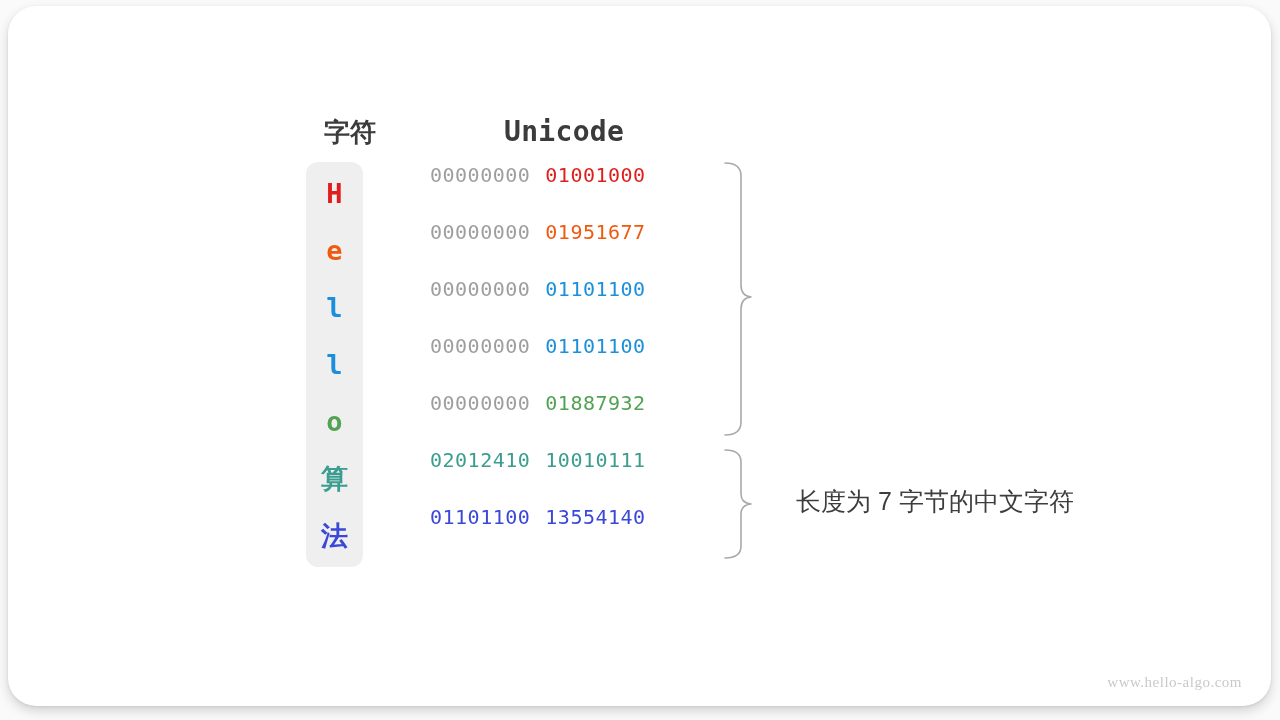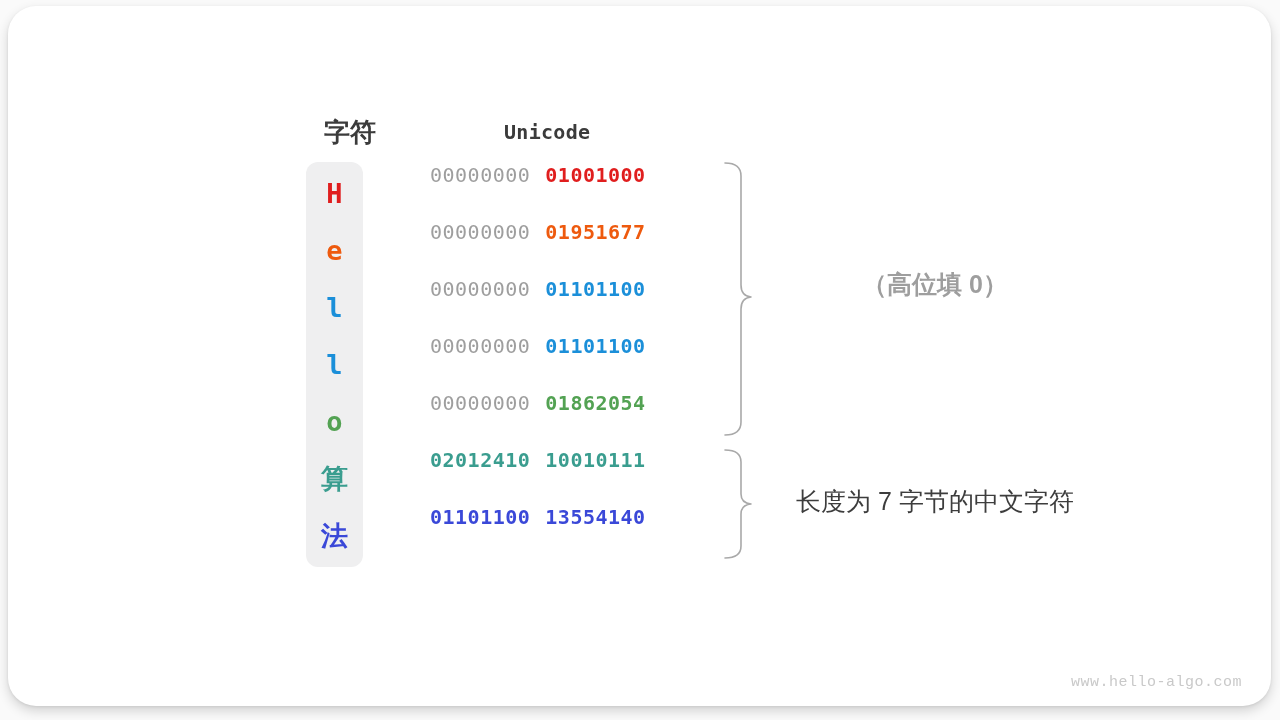--- a/index.html
+++ b/index.html
@@ -21,21 +21,21 @@
     font-weight: 700;
     line-height: 30px;
     white-space: nowrap;
   }
   .hdr-char {
     left: 324px; top: 117px;
     font-size: 26px;
   }
   .hdr-unicode {
     left: 504px; top: 117px;
-    font-size: 20px;
+    font-size: 28px;
     font-family: "DejaVu Sans Mono", "Liberation Mono", monospace;
     letter-spacing: 0.3px;
     text-align: center;
   }
   .char-col {
     position: absolute;
     left: 306px; top: 162px;
     width: 57px;
     border-radius: 12px;
     padding: 3px 0;
@@ -56,21 +56,21 @@
   .bin-row {
     height: 57px;
     display: flex;
     align-items: flex-start;
     font-family: "DejaVu Sans Mono", "Liberation Mono", monospace;
     font-size: 20px;
     letter-spacing: 0.5px;
     white-space: nowrap;
   }
   .bin-row .byte2 { margin-left: 15px; }
-  .strong { font-weight: 700; }
+  .strong { font-weight: 400; }
   .brace {
     position: absolute;
     overflow: visible;
   }
   .brace path {
     fill: none;
     stroke-width: 1.6;
     stroke-linecap: round;
     stroke-linejoin: round;
   }
@@ -84,21 +84,21 @@
     font-size: 25px;
     line-height: 37px;
     white-space: nowrap;
   }
   .annotation-english { top: 266px; }
   .annotation-chinese { top: 483px; }
   .annotation .muted-line { font-weight: 700; }
   .watermark {
     position: absolute;
     right: 38px; top: 674px;
-    font-family: Liberation Mono, monospace;
+    font-family: Liberation Serif, serif;
     font-size: 15px;
     letter-spacing: 0.5px;
   }
 </style>
 </head>
 <body>
 
 <div class="card"></div>
 
 <div class="hdr hdr-char" style="color: rgb(59, 59, 59);">字符</div>
@@ -126,40 +126,39 @@
   <div class="bin-row">
     <span class="byte1" style="color: rgb(158, 158, 158);">00000000</span>
     <span class="byte2 strong" style="color: rgb(27, 143, 217);">01101100</span>
   </div>
   <div class="bin-row">
     <span class="byte1" style="color: rgb(158, 158, 158);">00000000</span>
     <span class="byte2 strong" style="color: rgb(27, 143, 217);">01101100</span>
   </div>
   <div class="bin-row">
     <span class="byte1" style="color: rgb(158, 158, 158);">00000000</span>
-    <span class="byte2 strong" style="color: rgb(83, 162, 83);">01862054</span>
+    <span class="byte2 strong" style="color: rgb(83, 162, 83);">01887932</span>
   </div>
   <div class="bin-row">
     <span class="byte1 strong" style="color: rgb(58, 157, 143);">02012410</span>
     <span class="byte2 strong" style="color: rgb(58, 157, 143);">10010111</span>
   </div>
   <div class="bin-row">
     <span class="byte1 strong" style="color: rgb(58, 72, 216);">01101100</span>
     <span class="byte2 strong" style="color: rgb(58, 72, 216);">13554140</span>
   </div>
 </div>
 
 <svg class="brace brace-1" width="36" height="278" viewBox="0 0 36 278">
   <path d="M5 3 Q21 3 21 16 L21 125 Q21 136 31 137 Q21 138 21 149 L21 262 Q21 275 5 275" style="stroke: rgb(169, 169, 169);"></path>
 </svg>
 <svg class="brace brace-2" width="36" height="114" viewBox="0 0 36 114">
   <path d="M5 3 Q21 3 21 15 L21 47 Q21 56 31 57 Q21 58 21 67 L21 99 Q21 111 5 111" style="stroke: rgb(169, 169, 169);"></path>
 </svg>
 
 <div class="annotation annotation-english">
-  <div class="muted-line" style="color: rgb(158, 158, 158);">（高位填 0）</div>
 </div>
 
 <div class="annotation annotation-chinese">
   <div style="color: rgb(61, 61, 61);">长度为 7 字节的中文字符</div>
 </div>
 
 <div class="watermark" style="color: rgb(201, 201, 201);">www.hello-algo.com</div>
 
 </body></html>

